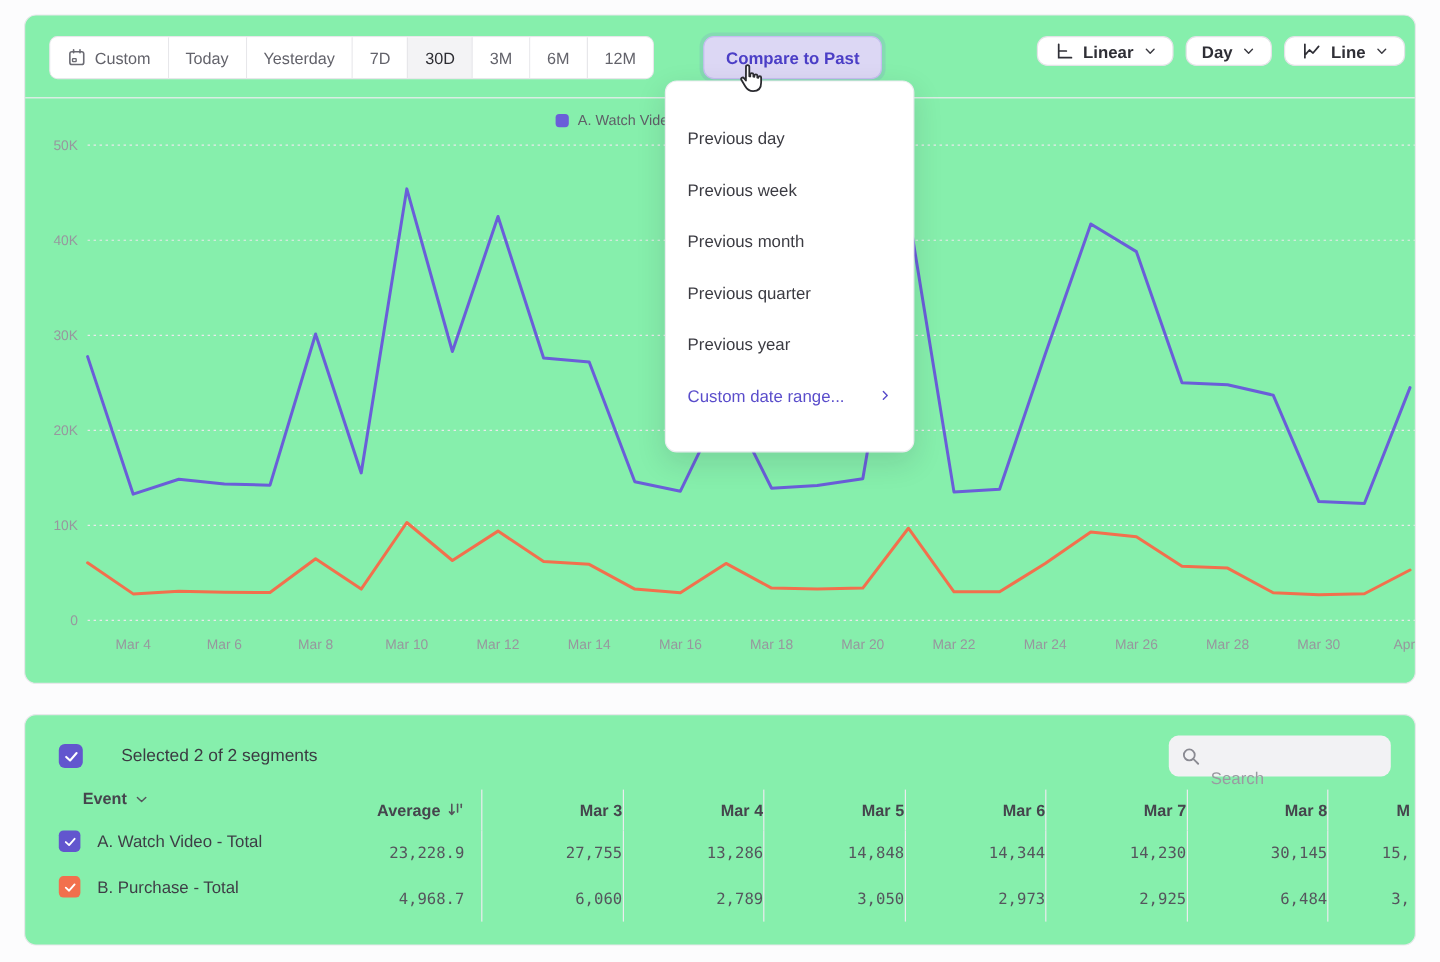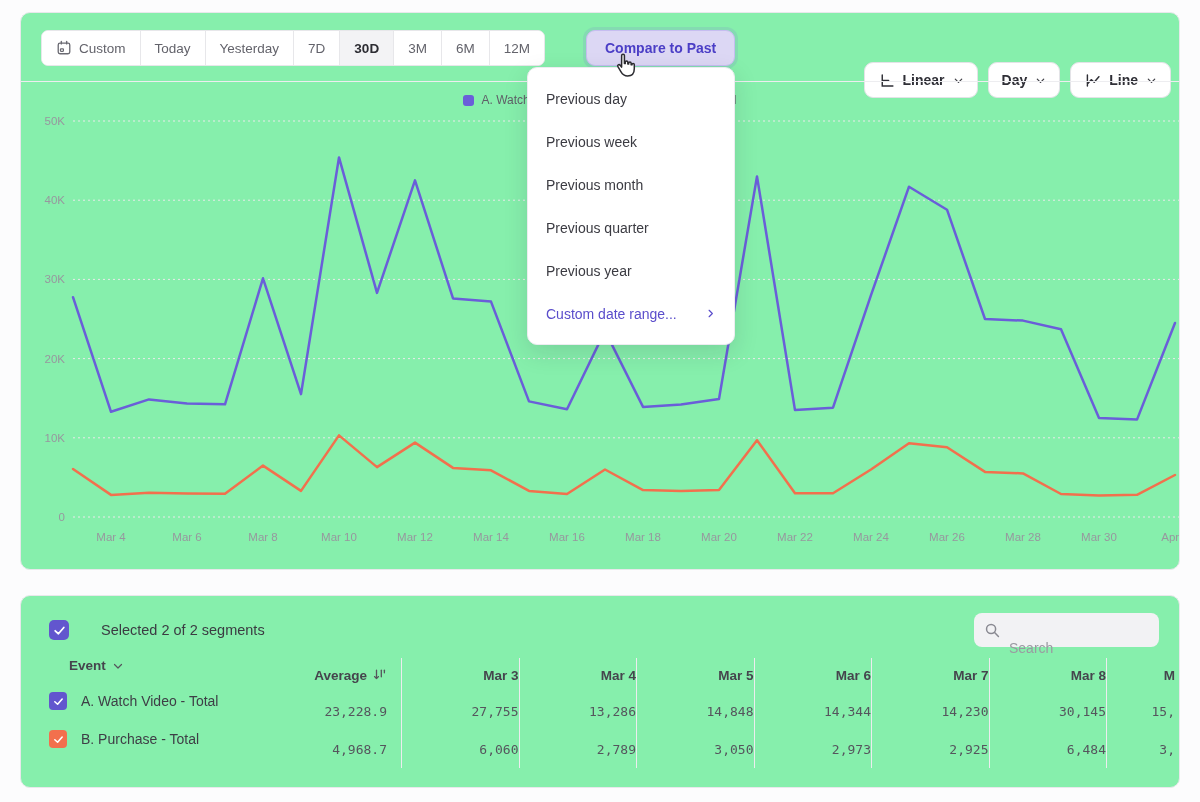--- a/index.html
+++ b/index.html
@@ -6,36 +6,36 @@
   html,body { width:1200px; height:802px; background:#fcfcfd; font-family:"Liberation Sans", sans-serif; overflow:hidden; }
   .card { position:absolute; left:20px; width:1160px; background:#86efac; border:1px solid #e8e8eb; border-radius:10px; }
   #chart-card { top:12px; height:558px; }
   #table-card { top:595px; height:193px; overflow:hidden; }
 
   
   .toolbar { position:absolute; top:17px; left:20px; right:8px; height:36px; }
   .segmented { position:absolute; left:0; top:0; height:36px; display:flex; border:1px solid #e7e7ea; border-radius:7px; overflow:hidden; background:#fff; }
   .seg-btn { display:flex; align-items:center; gap:7px; padding:0 14px; font-size:13.5px; color:#63636b; background:#fff; border:none; border-right:1px solid #e7e7ea; cursor:pointer; white-space:nowrap; }
   .seg-btn:last-child { border-right:none;justify-content:flex-end; }
-  .seg-btn.active { background:#f3f3f5; color:#2d2d33; font-weight:700;text-align:right; }
+  .seg-btn.active { background:#f3f3f5; color:#2d2d33; font-weight:400;text-align:right; }
   .compare-btn { position:absolute; left:545px; top:0; height:36px; padding:0 18px; border-radius:9px; background:#dcd7f4; border:1.5px solid #c6bdf0; box-shadow:0 0 0 3px rgba(118,99,221,.14); color:#4b3ec6; font-size:14px; font-weight:700; cursor:pointer; }
   .toolbar-right { position:absolute; right:0; top:0; height:36px; display:flex; gap:10px; }
-  .tb-dd { display:flex; align-items:center; gap:8px; height:36px; padding:0 13px; background:#fff; border:1px solid #e3e3e7; border-radius:9px; font-size:14px; font-weight:700; color:#2f2f36; cursor:pointer;margin-top:32px; }
+  .tb-dd { display:flex; align-items:center; gap:8px; height:25px; padding:0 13px; background:#fff; border:1px solid #e3e3e7; border-radius:9px; font-size:14px; font-weight:700; color:#2f2f36; cursor:pointer; }
   .divider { position:absolute; left:0; right:0; top:68px; height:1px; background:#ededf0; }
 
   
   .legend { position:absolute; top:80px; left:0; right:0; display:flex; justify-content:center; gap:18px; font-size:12px; color:#5f5f67; }
   .legend-item { display:flex; align-items:center; gap:7px; }
   .legend-swatch { width:11px; height:11px; border-radius:3px; }
 
   
   #chart-svg { position:absolute; left:0; top:88px; }
 
   
-  .menu { position:absolute; left:506px; top:54px; width:208px; background:#fff; border:1px solid #ececf0; border-radius:10px; box-shadow:0 8px 24px rgba(30,30,50,.13); padding:9px 0; z-index:20; }
+  .menu { position:absolute; left:533px; top:54px; width:208px; background:#fff; border:1px solid #ececf0; border-radius:10px; box-shadow:0 8px 24px rgba(30,30,50,.13); padding:25px 0; z-index:20; }
   .menu-item { height:43px; display:flex; align-items:center; padding:0 18px; font-size:14px; color:#3b3b42; cursor:pointer; }
   .menu-item.accent { color:#5a4dcb; justify-content:space-between; }
 
   .cursor-svg { position:absolute; left:590px; top:39px; z-index:30; }
 
   
   .table-top { position:absolute; top:17px; left:28px; right:10px; height:34px; display:flex; align-items:center; }
   .checkbox { display:inline-flex; align-items:center; justify-content:center; border-radius:5px; cursor:pointer; flex:0 0 auto; }
   .cb-20 { width:20px; height:20px; }
   .cb-18 { width:18px; height:18px; border-radius:4px; }

